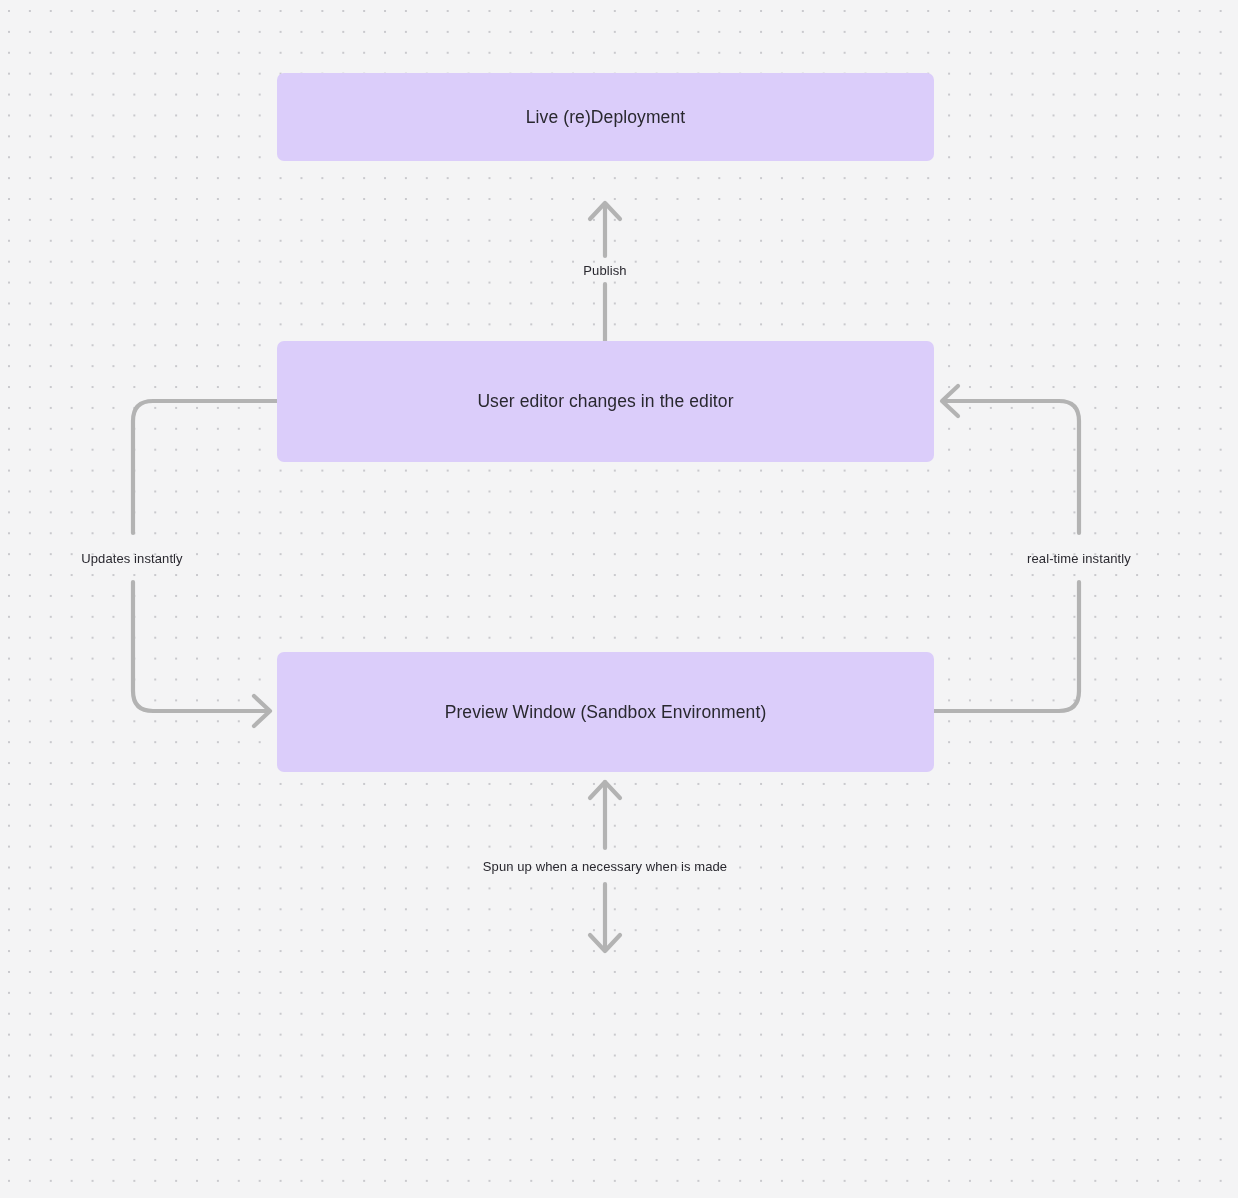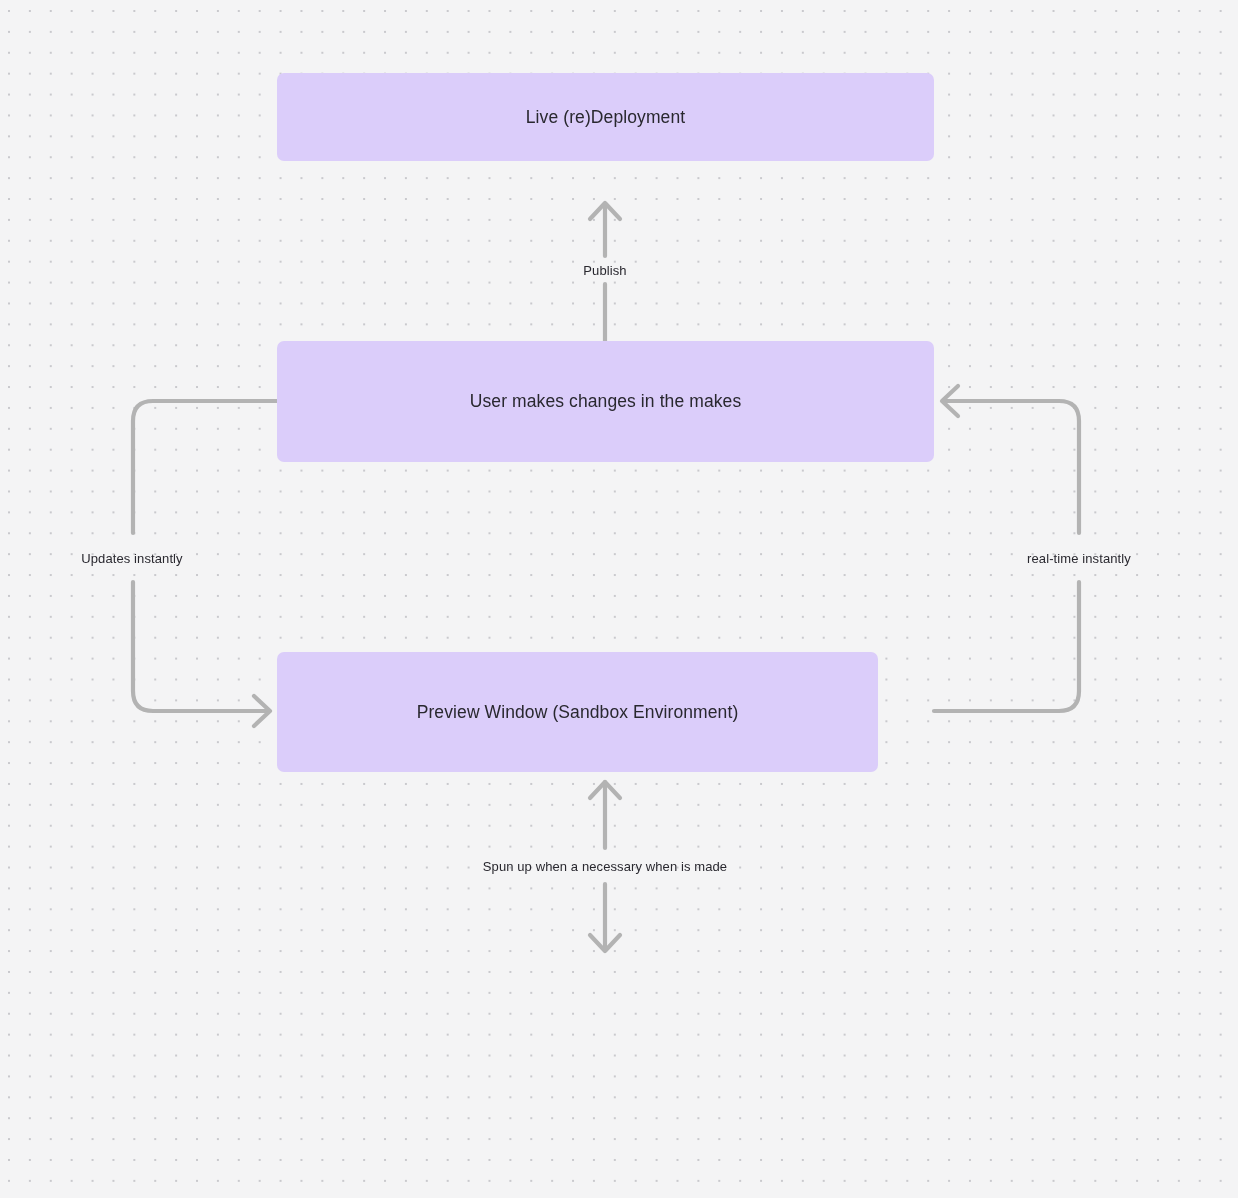--- a/index.html
+++ b/index.html
@@ -87,24 +87,24 @@
       </g>
 
     </g>
   </svg>
 
   <div class="node" style="left:277px; top:73px; width:657px; height:88px;">
     <span>Live (re)Deployment</span>
   </div>
 
   <div class="node" style="left:277px; top:341px; width:657px; height:121px;">
-    <span>User makes changes in the makes</span>
+    <span>User editor changes in the editor</span>
   </div>
 
-  <div class="node" style="left:277px; top:652px; width:601px; height:120px;">
+  <div class="node" style="left:277px; top:652px; width:657px; height:120px;">
     <span>Preview Window (Sandbox Environment)</span>
   </div>
 
 
   <div class="edge-label" style="left:605px; top:270px;">Publish</div>
 
   <div class="edge-label" style="left:132px; top:558px;">Updates instantly</div>
 
   <div class="edge-label" style="left:1079px; top:558px;">real-time instantly</div>
 

